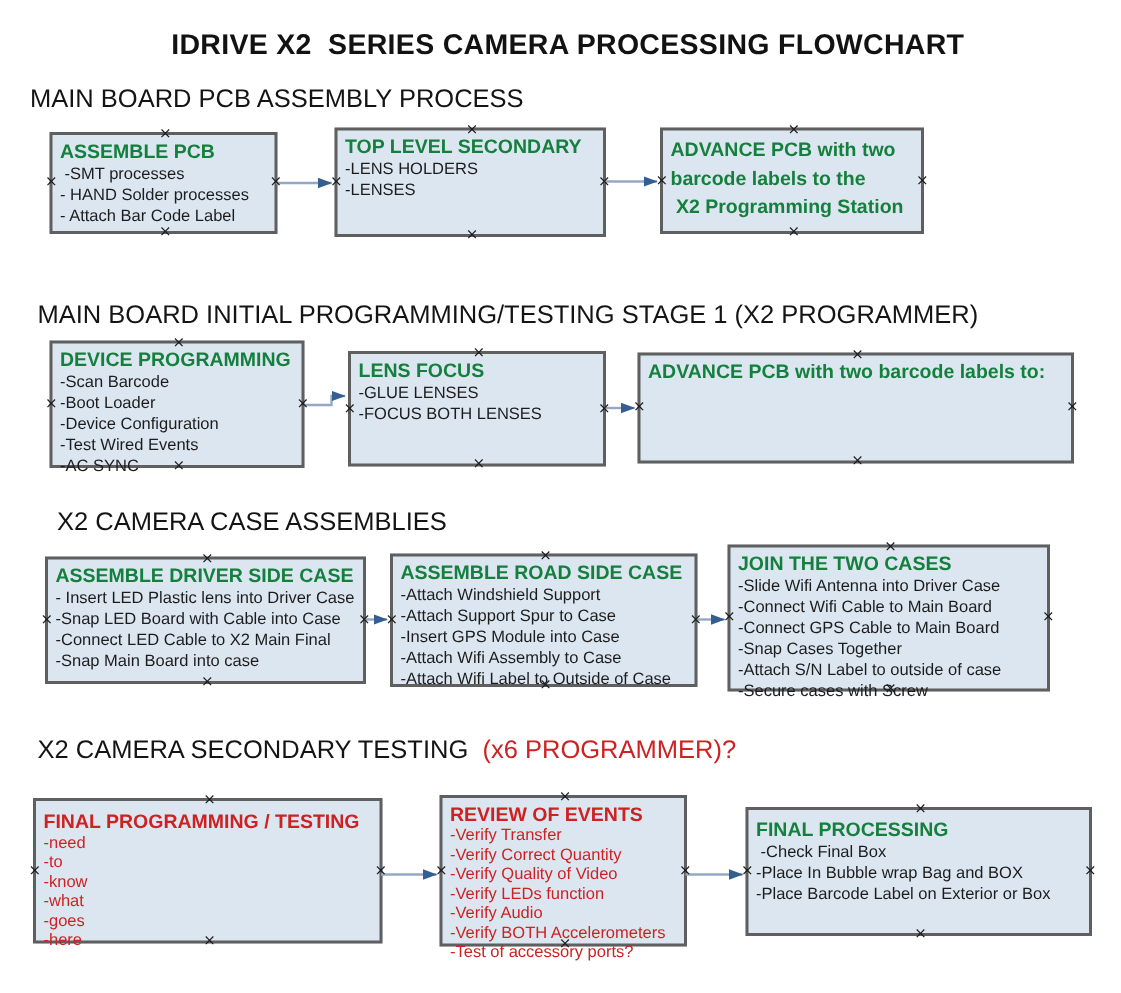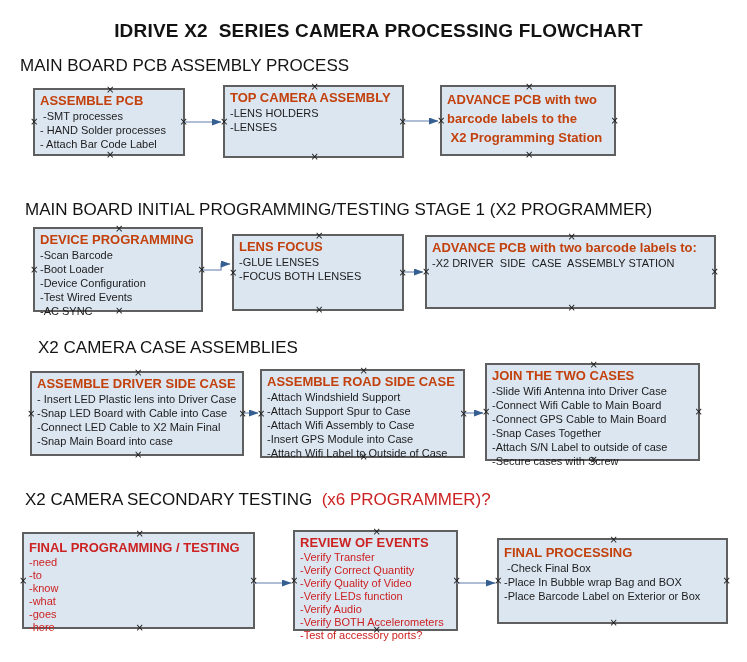--- a/index.html
+++ b/index.html
@@ -17,21 +17,21 @@
   .sec-heading{
     position:absolute;font-size:17px;font-weight:normal;color:#141414;white-space:pre;
   }
   .sec-heading .red-part{color:#cc2222;margin-top:48px;}
   .pbox{
     position:absolute;box-sizing:border-box;
     background:#dce6f1;border:2px solid #5f5f5f;
     padding:2px 4px 0 5px;
   }
   .pbox-title{
-    font-size:13px;font-weight:bold;line-height:15px;margin:1px 0 1px 0;white-space:pre;color:#c2410c;
+    font-size:13px;font-weight:bold;line-height:15px;margin:1px 0 1px 0;white-space:pre;color:#15803d;
   }
   .pbox-line{
     font-size:11px;line-height:14px;white-space:pre;color:#1c1c1c;
   }
   .pbox.red .pbox-title,.pbox.red .pbox-line{color:#cc2222;}
   .pbox.tight .pbox-line{line-height:13px;}
   .title-lines .pbox-title{line-height:17px;margin:2px 0 0 0;}
   .handle{
     position:absolute;font-size:10px;line-height:10px;color:#1a1a1a;z-index:5;
     font-family:"DejaVu Sans",sans-serif;pointer-events:none;
@@ -77,21 +77,21 @@
     <div class="pbox-line"> -SMT processes</div>
     <div class="pbox-line">- HAND Solder processes</div>
     <div class="pbox-line">- Attach Bar Code Label</div>
   <span class="handle h-t">×</span>
       <span class="handle h-b">×</span>
       <span class="handle h-l">×</span>
       <span class="handle h-r">×</span>
     </div>
 
   <div class="pbox" style="left:223px;top:85px;width:181px;height:73px">
-    <div class="pbox-title">TOP CAMERA ASSEMBLY</div>
+    <div class="pbox-title">TOP LEVEL SECONDARY</div>
     <div class="pbox-line">-LENS HOLDERS</div>
     <div class="pbox-line">-LENSES</div>
   <span class="handle h-t">×</span>
       <span class="handle h-b">×</span>
       <span class="handle h-l">×</span>
       <span class="handle h-r">×</span>
     </div>
 
   <div class="pbox title-lines" style="left:440px;top:85px;width:176px;height:71px">
     <div class="pbox-title">ADVANCE PCB with two</div>
@@ -121,21 +121,20 @@
     <div class="pbox-line">-GLUE LENSES</div>
     <div class="pbox-line">-FOCUS BOTH LENSES</div>
   <span class="handle h-t">×</span>
       <span class="handle h-b">×</span>
       <span class="handle h-l">×</span>
       <span class="handle h-r">×</span>
     </div>
 
   <div class="pbox" style="left:425px;top:235px;width:291px;height:74px">
     <div class="pbox-title">ADVANCE PCB with two barcode labels to:</div>
-    <div class="pbox-line">-X2 DRIVER  SIDE  CASE  ASSEMBLY STATION</div>
   <span class="handle h-t">×</span>
       <span class="handle h-b">×</span>
       <span class="handle h-l">×</span>
       <span class="handle h-r">×</span>
     </div>
 
   <div class="pbox" style="left:30px;top:371px;width:214px;height:85px">
     <div class="pbox-title">ASSEMBLE DRIVER SIDE CASE</div>
     <div class="pbox-line">- Insert LED Plastic lens into Driver Case</div>
     <div class="pbox-line">-Snap LED Board with Cable into Case</div>
@@ -144,22 +143,22 @@
   <span class="handle h-t">×</span>
       <span class="handle h-b">×</span>
       <span class="handle h-l">×</span>
       <span class="handle h-r">×</span>
     </div>
 
   <div class="pbox" style="left:260px;top:369px;width:205px;height:89px">
     <div class="pbox-title">ASSEMBLE ROAD SIDE CASE</div>
     <div class="pbox-line">-Attach Windshield Support</div>
     <div class="pbox-line">-Attach Support Spur to Case</div>
+    <div class="pbox-line">-Insert GPS Module into Case</div>
     <div class="pbox-line">-Attach Wifi Assembly to Case</div>
-    <div class="pbox-line">-Insert GPS Module into Case</div>
     <div class="pbox-line">-Attach Wifi Label to Outside of Case</div>
   <span class="handle h-t">×</span>
       <span class="handle h-b">×</span>
       <span class="handle h-l">×</span>
       <span class="handle h-r">×</span>
     </div>
 
   <div class="pbox" style="left:485px;top:363px;width:215px;height:98px">
     <div class="pbox-title">JOIN THE TWO CASES</div>
     <div class="pbox-line">-Slide Wifi Antenna into Driver Case</div>

